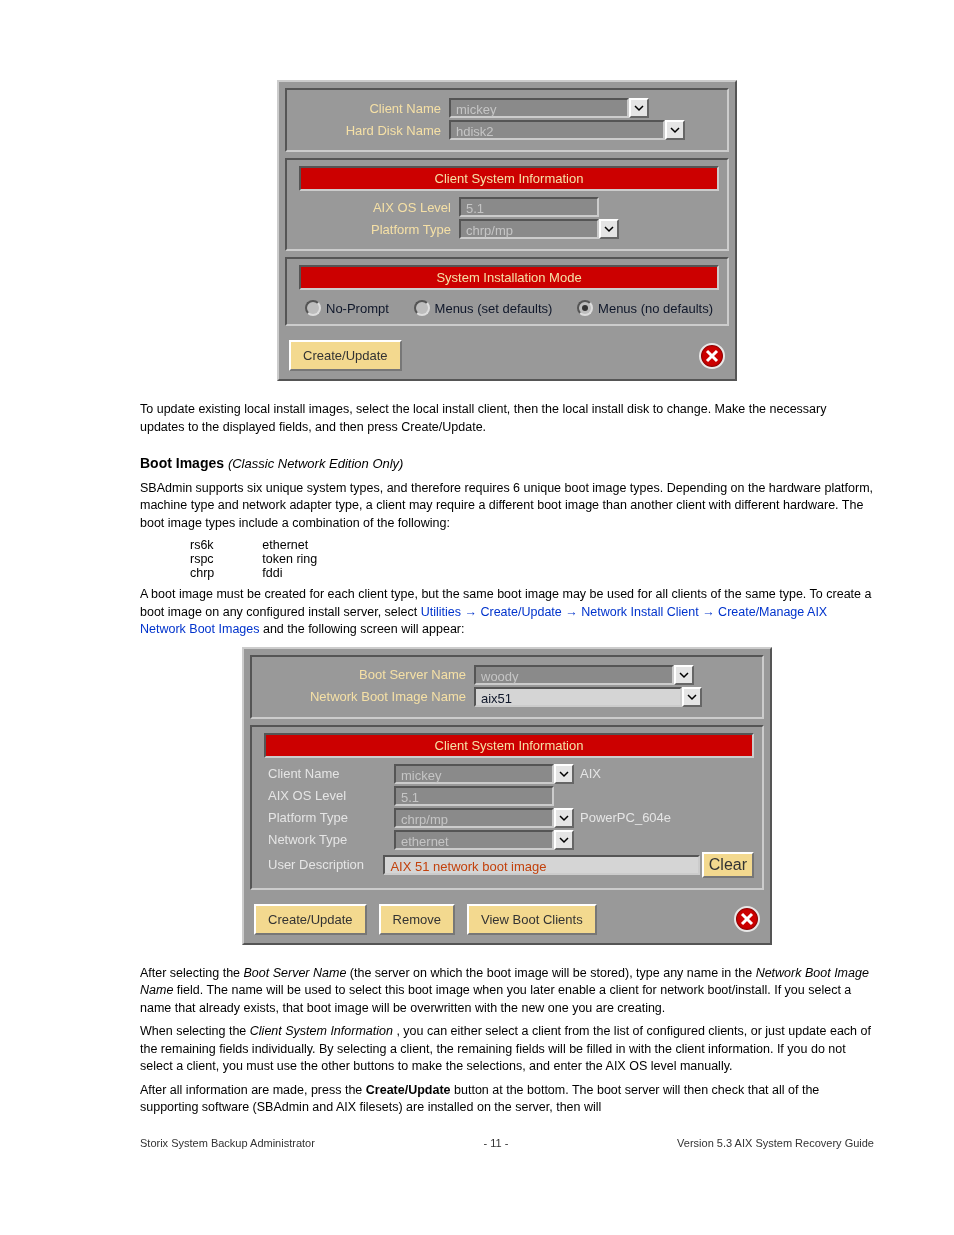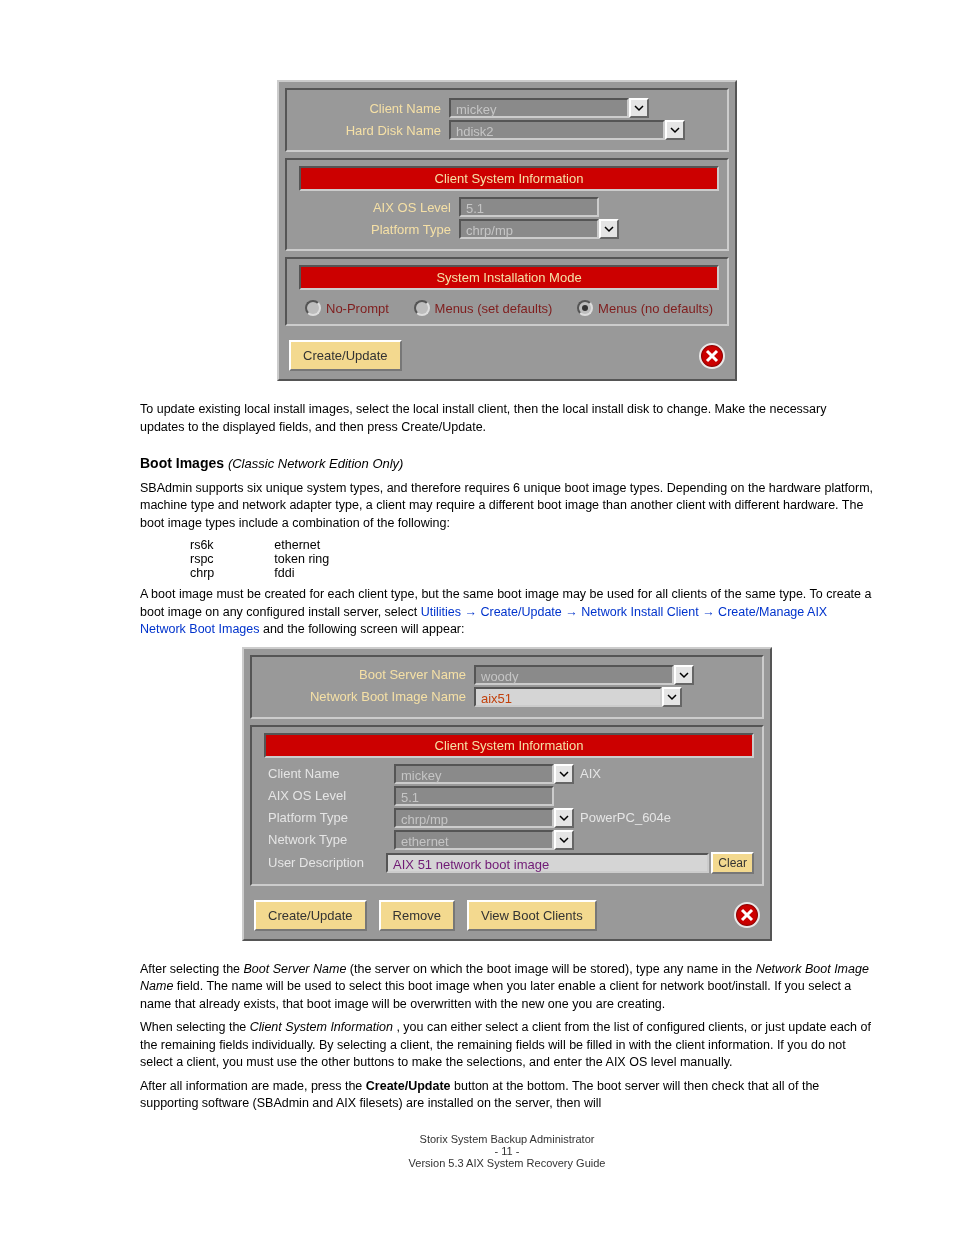--- a/index.html
+++ b/index.html
@@ -77,21 +77,21 @@
     border-top: 2px solid #555;
     border-left: 2px solid #555;
     border-right: 2px solid #ccc;
     border-bottom: 2px solid #ccc;
   }
   .radio-row {
     display: flex;
     justify-content: space-between;
     padding: 4px 6px 0 6px;
   }
-  .radio-item { display: flex; align-items: center; color: #7f1d1d; font-size: 13px;}
+  .radio-item { display: flex; align-items: center; color: #0f172a; font-size: 13px;}
   .radio-outer {
     width: 16px; height: 16px; border-radius: 50%;
     background: #bdbdbd;
     border-top: 2px solid #555; border-left: 2px solid #555;
     border-right: 2px solid #ddd; border-bottom: 2px solid #ddd;
     margin-right: 5px;
     display: flex; align-items: center; justify-content: center;
   }
   .radio-inner {
     width: 6px; height: 6px; border-radius: 50%; background: #333;
@@ -100,21 +100,21 @@
     background: #f3d98f;
     color: #333;
     font-size: 13px;
     padding: 6px 12px;
     border-top: 2px solid #fff;
     border-left: 2px solid #fff;
     border-right: 2px solid #777;
     border-bottom: 2px solid #777;
     display: inline-block;
   }
-  .btn.small { background: #f3d98f; padding: 2px 5px; font-size: 12px; }
+  .btn.small { background: #f3d98f; padding: 2px 5px; font-size: 16px; }
   .close-btn {
     width: 26px; height: 26px; border-radius: 50%;
     background: #cc0000;
     border: 2px solid #e8e8e8;
     display: flex; align-items: center; justify-content: center;
     box-shadow: inset 0 0 2px #000;
   }
   .close-btn svg { width: 14px; height: 14px; }
   .button-bar {
     display: flex; align-items: center; justify-content: space-between;
@@ -137,21 +137,21 @@
     font-size: 13px;
     width: 130px;
     text-align: left;
     padding-left: 4px;
   }
   .extra-label {
     color: #e5e5e5;
     font-size: 13px;
     margin-left: 6px;
   }
-  .page-num { text-align: center; margin-top: 20px; font-size: 12px; flex-direction: column;}
+  .page-num { text-align: center; margin-top: 20px; font-size: 12px;}
 </style>
 </head>
 <body>
 
 <div class="panel panel1">
   <div class="inner-block">
     <div class="field-row">
       <div class="field-label" style="width:150px">Client Name</div>
       <div class="field-input" style="width:180px">mickey</div>
       <div class="dropdown-btn">
@@ -218,21 +218,21 @@
     </div>
   </div>
 </div>
 
 <p class="doc-text">To update existing local install images, select the local install client, then the local install disk to change.  Make the necessary updates to the displayed fields, and then press Create/Update.</p>
 <p class="doc-text bold">
   <span>Boot Images</span>
   <span class="sub" style="font-weight:normal;font-size:13px;font-style:italic">     (Classic Network Edition Only)</span>
 </p>
 <p class="doc-text">SBAdmin supports six unique system types, and therefore requires 6 unique boot image types.  Depending on the hardware platform, machine type and network adapter type, a client may require a different boot image than another client with different hardware.  The boot image types include a combination of the following:</p>
-<div style="display:flex; gap:60px; margin:6px 0 6px 50px; font-size:12.5px;">
+<div style="display:flex; gap:48px; margin:6px 0 6px 50px; font-size:12.5px;">
   <div>
     <div>rs6k</div>
     <div>rspc</div>
     <div>chrp</div>
   </div>
   <div>
     <div>ethernet</div>
     <div>token ring</div>
     <div>fddi</div>
   </div>
@@ -253,21 +253,21 @@
       <div class="field-label" style="width:180px">Boot Server Name</div>
       <div class="field-input" style="width:200px">woody</div>
       <div class="dropdown-btn">
         <svg viewBox="0 0 10 10">
             <polyline points="1,3 5,7 9,3" fill="none" stroke="#000" stroke-width="1.5"></polyline>
           </svg>
       </div>
     </div>
     <div class="field-row" style="padding-left:30px">
       <div class="field-label" style="width:180px">Network Boot Image Name</div>
-      <div class="field-input lighter" style="width:188px;color:#c2410c">aix51</div>
+      <div class="field-input lighter" style="width:208px;color:#0f172a">aix51</div>
       <div class="dropdown-btn">
         <svg viewBox="0 0 10 10">
             <polyline points="1,3 5,7 9,3" fill="none" stroke="#000" stroke-width="1.5"></polyline>
           </svg>
       </div>
     </div>
   </div>
 
   <div class="inner-block">
     <div class="section-header">Client System Information</div>
@@ -304,21 +304,21 @@
       <div class="field-input" style="width:160px">ethernet</div>
       <div class="dropdown-btn">
         <svg viewBox="0 0 10 10">
             <polyline points="1,3 5,7 9,3" fill="none" stroke="#000" stroke-width="1.5"></polyline>
           </svg>
       </div>
     </div>
 
     <div class="client-info-row">
       <div class="ci-label">User Description</div>
-      <div class="field-input lighter" style="width:344px;color:#701a75">AIX 51 network boot image</div>
+      <div class="field-input lighter" style="width:344px;color:#c2410c">AIX 51 network boot image</div>
       <div class="btn small" style="margin-left:2px">Clear</div>
     </div>
   </div>
 
   <div class="button-bar">
     <div class="button-group">
       <div class="btn">Create/Update</div>
       <div class="btn">Remove</div>
       <div class="btn">View Boot Clients</div>
     </div>

